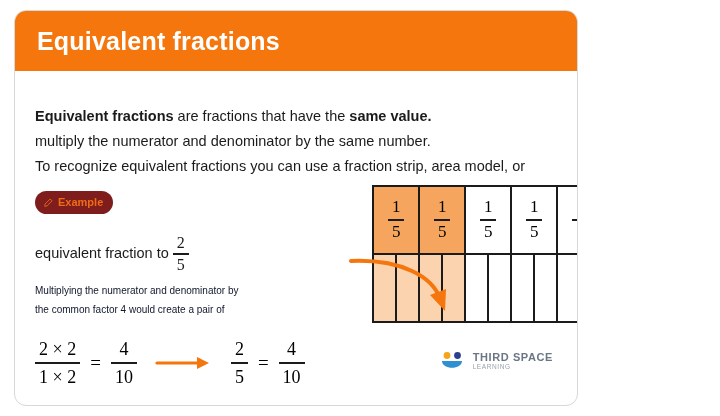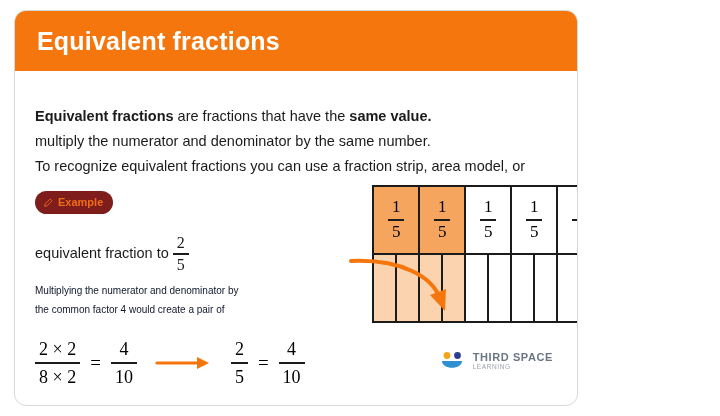--- a/index.html
+++ b/index.html
@@ -254,21 +254,21 @@
           </span>
         </div>
 
         <div class="para" style="margin-top:10px;">Multiplying the numerator and denominator by</div>
         <div class="para">the common factor 4 would create a pair of</div>
 
         <div class="equation-row">
           <span class="eq-frac">
             <span class="num">2 × 2</span>
             <span class="bar"></span>
-            <span class="den">8 × 2</span>
+            <span class="den">1 × 2</span>
           </span>
           <span class="eq-sign">=</span>
           <span class="eq-frac">
             <span class="num">4</span>
             <span class="bar"></span>
             <span class="den">10</span>
           </span>
           <span class="arrow-right-small">
             <svg width="58" height="16" viewBox="0 0 58 16">
               <line x1="2" y1="8" x2="44" y2="8" stroke="#f4760d" stroke-width="3.2" stroke-linecap="round"></line>

